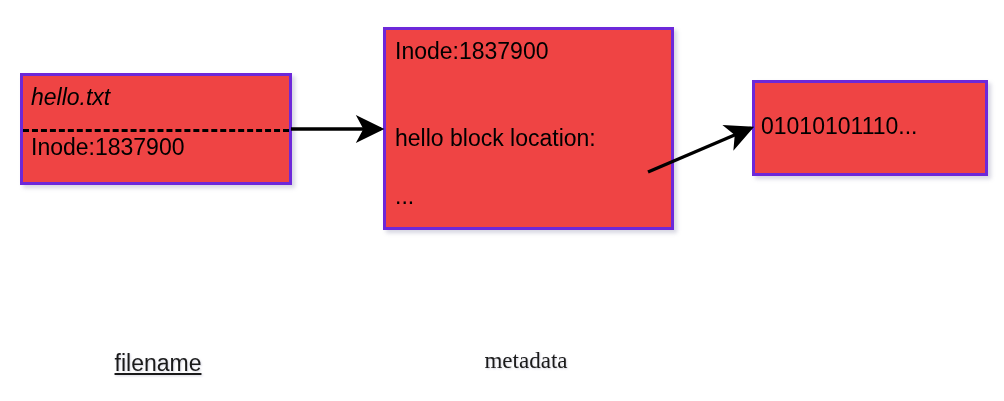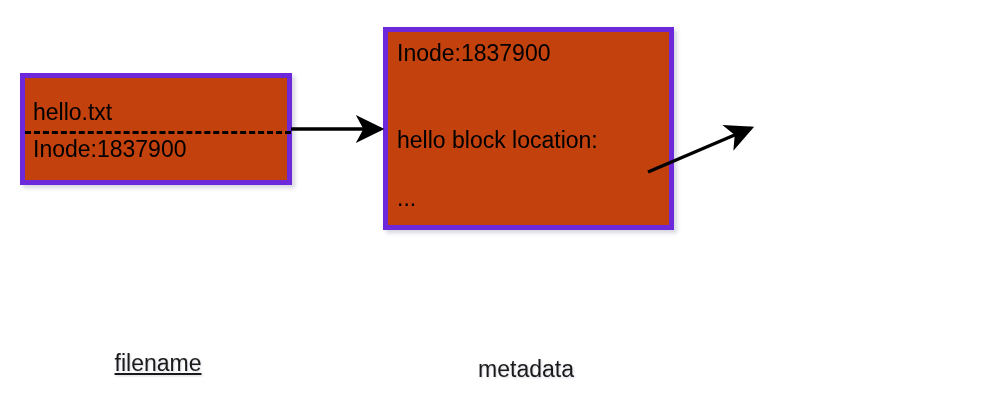--- a/index.html
+++ b/index.html
@@ -11,40 +11,40 @@
     position: relative;
     width: 1004px;
     height: 401px;
     background: #ffffff;
     font-family: "Liberation Sans", sans-serif;
     overflow: hidden;
   }
   .node-box {
     position: absolute;
     box-sizing: border-box;
-    background: #c2410c;
-    border: 5px solid #6d28d9;
+    background: #ef4444;
+    border: 3px solid #6d28d9;
     box-shadow: 3px 3px 4px rgba(120,120,160,0.30);
   }
   
   #box-filename {
     left: 20px;
     top: 73px;
     width: 272px;
     height: 112px;
   }
   #box-filename .row {
     position: absolute;
     left: 8px;
     font-size: 23px;
     line-height: 26px;
     color: #000000;
     white-space: nowrap;
   }
-  #box-filename .row-top { top: 21px; }
+  #box-filename .row-top { top: 8px; font-style: italic; }
   #box-filename .row-bottom { top: 58px; }
   .dashed-divider {
     position: absolute;
     left: 0px;
     top: 53px;
     width: 266px;
     height: 0;
     border-top: 3px dashed #000000;
   }
   
@@ -96,40 +96,43 @@
   .caption {
     position: absolute;
     font-size: 23px;
     line-height: 26px;
     color: #1a1a1a;
     text-align: center;
     white-space: nowrap;
     text-shadow: 1px 1px 2px rgba(120,120,160,0.30);
   }
   #caption-filename  { left: 58px;  top: 350px; width: 200px; text-decoration: underline; }
-  #caption-metadata  { left: 426px; top: 356px; width: 200px; }
+  #caption-metadata  { left: 426px; top: 348px; width: 200px; font-family: Liberation Serif, serif; }
   #caption-datablock { left: 775px; top: 350px; width: 200px; }
 </style>
 </head>
 <body>
 
 <div id="canvas">
 
   <div class="node-box" id="box-filename">
     <div class="row row-top">hello.txt</div>
     <div class="dashed-divider"></div>
     <div class="row row-bottom">Inode:1837900</div>
   </div>
 
   <div class="node-box" id="box-metadata">
     <div class="meta-line l0">Inode:1837900</div>
     <div class="meta-line l3">hello block location:</div>
     <div class="meta-line l4">...</div>
   </div>
 
+  <div class="node-box" id="box-datablock">
+    <div class="bits">01010101110...</div>
+  </div>
 
   <svg class="arrow-svg" viewBox="0 0 1004 401">
     <defs>
       <marker id="arrowhead" markerWidth="9" markerHeight="9" refX="7.6" refY="4.5" orient="auto" markerUnits="strokeWidth">
         <path d="M0.2,0.4 L8.6,4.5 L0.2,8.6 L2.4,4.5 Z" fill="#000000"></path>
       </marker>
     </defs>
 
     <line x1="291" y1="129" x2="381" y2="129" stroke="#000000" stroke-width="3.4" marker-end="url(#arrowhead)"></line>
 

